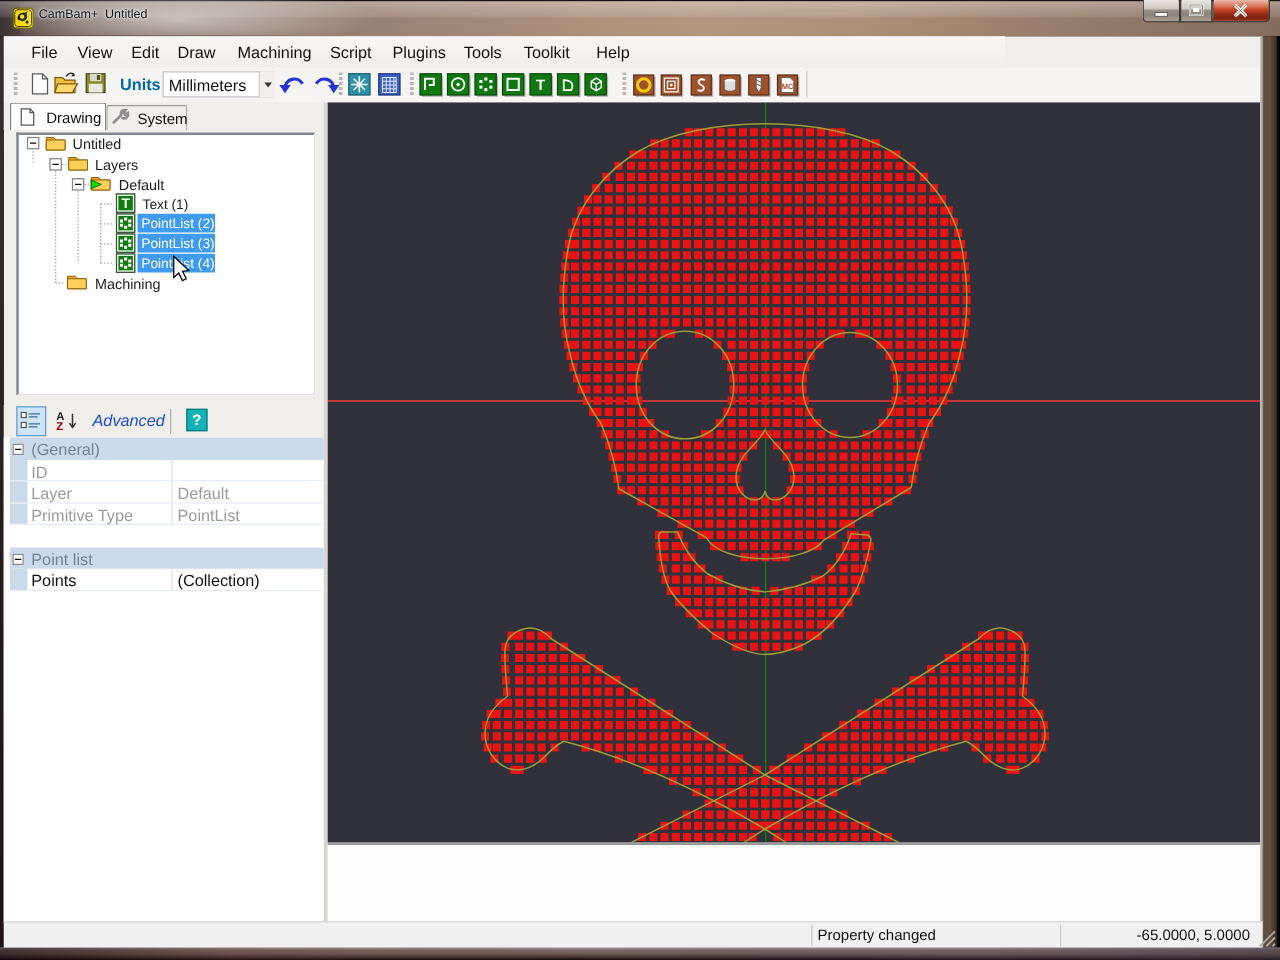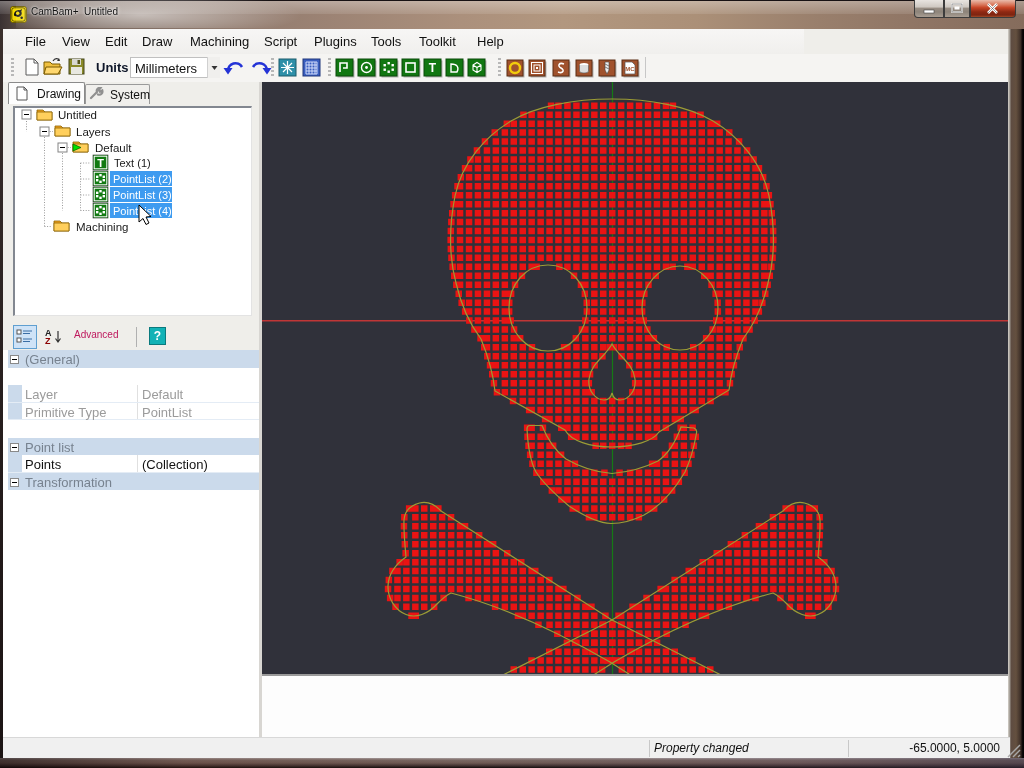--- a/index.html
+++ b/index.html
@@ -40,39 +40,39 @@
 
 
 #menubar { left:3px; top:29px; width:801px; height:25px; background:linear-gradient(180deg,#f7f6f5,#f0efed); font-size:13px; color:#111; }
 .mi { position:absolute; top:5px; }
 
 
 #toolbar { left:3px; top:54px; width:1005px; height:28px; background:#f5f4f2; }
 .grip { position:absolute; top:4px; width:3px; height:19px;
   background:repeating-linear-gradient(180deg,#b8b8b8 0 2px,transparent 2px 4px); }
 .tsep { position:absolute; top:3px; width:1px; height:21px; background:#c7c7c7; }
-#units { left:93px; top:6px; font-size:13px; font-weight:bold; color:#0f172a; }
+#units { left:93px; top:6px; font-size:13px; font-weight:bold; color:#0369a1; }
 #combo { left:127px; top:3px; width:90px; height:21px; background:#fff; border:1px solid #c0c0c0; }
 #combotext { left:132px; top:7px; font-size:13px; color:#111; }
 #comboarrow { left:204px; top:3px; width:13px; height:21px; background:#f0efed; border-left:1px solid #d0d0d0; }
 
 
 #tabstrip { left:3px; top:82px; width:244px; height:22px; background:#efeeea; }
 #tab1 { left:5px; top:0px; width:77px; height:22px; background:#fdfdfd; border:1px solid #8a8a8a; border-bottom:none; border-radius:2px 2px 0 0; }
 #tab2 { left:82px; top:2px; width:65px; height:20px; background:#f0efec; border:1px solid #9a9a9a; border-bottom:none; border-radius:2px 2px 0 0; }
 .tabtext { position:absolute; font-size:12px; color:#111; }
 
 
 #treebox { left:13px; top:106px; width:239px; height:210px; background:#fff;
   border-top:2px solid #828790; border-left:2px solid #828790; border-right:1px solid #e3e3e3; border-bottom:1px solid #e3e3e3; }
 
 
 #ptool { left:3px; top:324px; width:256px; height:26px; background:#efeeea; }
 #pcat { left:10px; top:1px; width:24px; height:24px; background:#cfe3f7; border:1px solid #5f9fd0; }
-#padv { left:71px; top:5px; font-size:10px; color:#be185d; }
+#padv { left:71px; top:5px; font-size:13px; color:#1d4ed8;font-style:italic; }
 #psep { left:133px; top:3px; width:1px; height:20px; background:#b0b0b0; }
 #phelp { left:146px; top:3px; width:17px; height:18px; background:#12b2b6; border:1px solid #0a7a7e; color:#fff; font-size:12px; font-weight:bold; text-align:center; line-height:16px; }
 
 
 #pgrid { left:3px; top:350px; width:256px; height:388px; background:#fff; font-size:13px; }
 .prow { position:absolute; left:5px; width:251px; height:17.5px; }
 .cat { background:#cbdaeb; color:#77828f; }
 .norm { background:#fff; }
 .pstrip { position:absolute; left:0; top:0; width:14px; height:100%; background:#cbdaeb; }
 .pname { position:absolute; left:17px; top:2px;text-align:right; }
@@ -390,20 +390,25 @@
     <div class="abs" id="psep"></div>
     <div class="abs" id="phelp">?</div>
   </div>
 
   <div class="abs" id="leftwhite"></div>
   <div class="abs" id="pgrid">
     <div class="prow cat" style="top:0px">
         <div class="minus"></div>
         <span class="pname">(General)</span>
       </div>
+    <div class="prow norm gline" style="top:17.5px">
+        <div class="pstrip"></div>
+        <div class="vline"></div>
+        <span class="pname gray">ID</span>
+      </div>
     <div class="prow norm gline" style="top:35px">
         <div class="pstrip"></div>
         <div class="vline"></div>
         <span class="pname gray">Layer</span>
         <span class="pval gray">Default</span>
       </div>
     <div class="prow norm gline" style="top:52.5px">
         <div class="pstrip"></div>
         <div class="vline"></div>
         <span class="pname gray">Primitive Type</span>
@@ -411,24 +416,20 @@
       </div>
     <div class="prow norm gline" style="top:105px">
         <div class="pstrip"></div>
         <div class="vline"></div>
         <span class="pname blk">Points</span>
         <span class="pval blk">(Collection)</span>
       </div>
     <div class="prow cat" style="top:87.5px">
         <div class="minus"></div>
         <span class="pname">Point list</span>
-      </div>
-    <div class="prow cat" style="top:122.5px">
-        <div class="minus"></div>
-        <span class="pname">Transformation</span>
       </div>
   </div>
 
   <div class="abs" id="canvas">
   <svg width="746" height="592" viewBox="262 82 746 592">
     <defs>
       <path id="skull" fill-rule="evenodd" d="M612,99
         C575,99 536,106 511,121 C486,136 462,162 455,196
         C449,227 449,257 456,283 C461,305 469,323 481,339
         C488,356 493,373 495,391 L565,430
@@ -475,21 +476,21 @@
 
   </svg>
   </div>
   <div class="abs" id="canvasline"></div>
   <div class="abs" id="belowcanvas"></div>
   <div class="abs" id="splitter"></div>
 
   <div class="abs" id="statusbar">
     <div class="ssep" style="left:646px"></div>
     <div class="ssep" style="left:845px"></div>
-    <span class="abs" style="left:651px; top:3px;font-style:italic;">Property changed</span>
+    <span class="abs" style="left:651px; top:3px;">Property changed</span>
     <span class="abs" style="left:845px; top:3px; width:152px; text-align:right;">-65.0000, 5.0000</span>
     <svg class="abs" style="left:1000px;top:2px" width="18" height="18">
         <g stroke="#a8a8a8" stroke-width="1.5">
           <line x1="15" y1="17" x2="17" y2="15"></line>
           <line x1="10" y1="17" x2="17" y2="10"></line>
           <line x1="5" y1="17" x2="17" y2="5"></line>
         </g>
       </svg>
   </div>
 </div>

